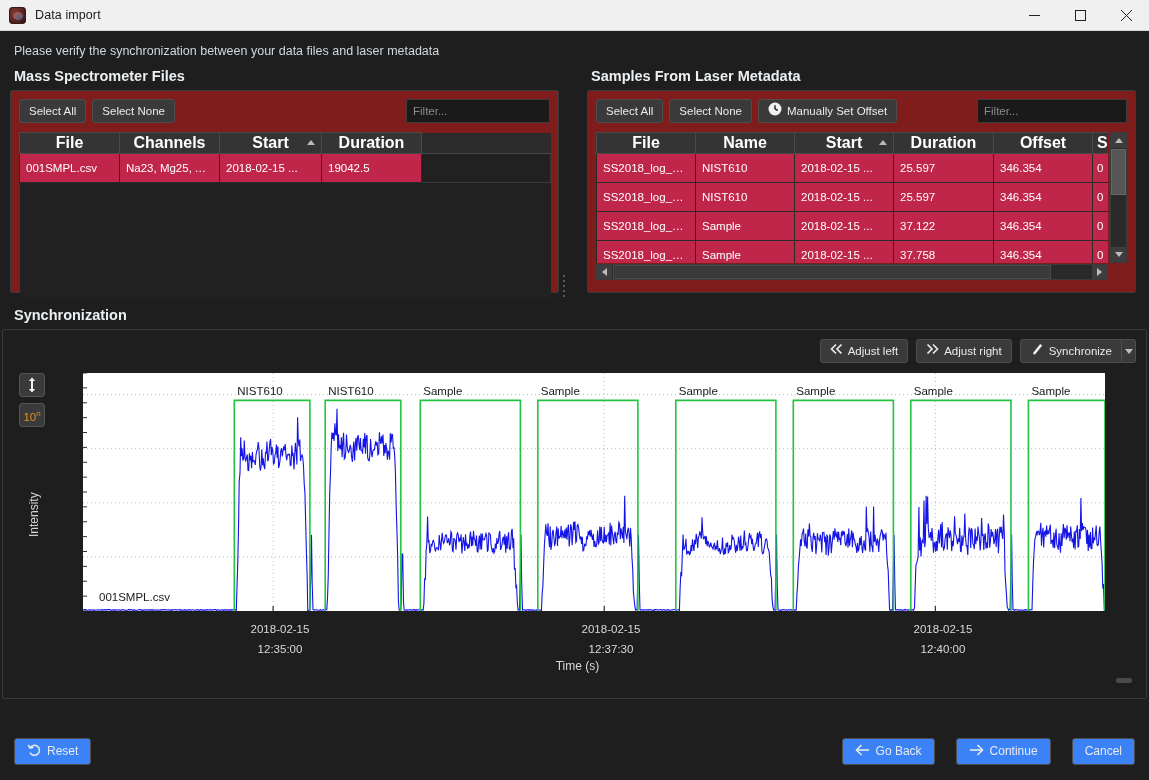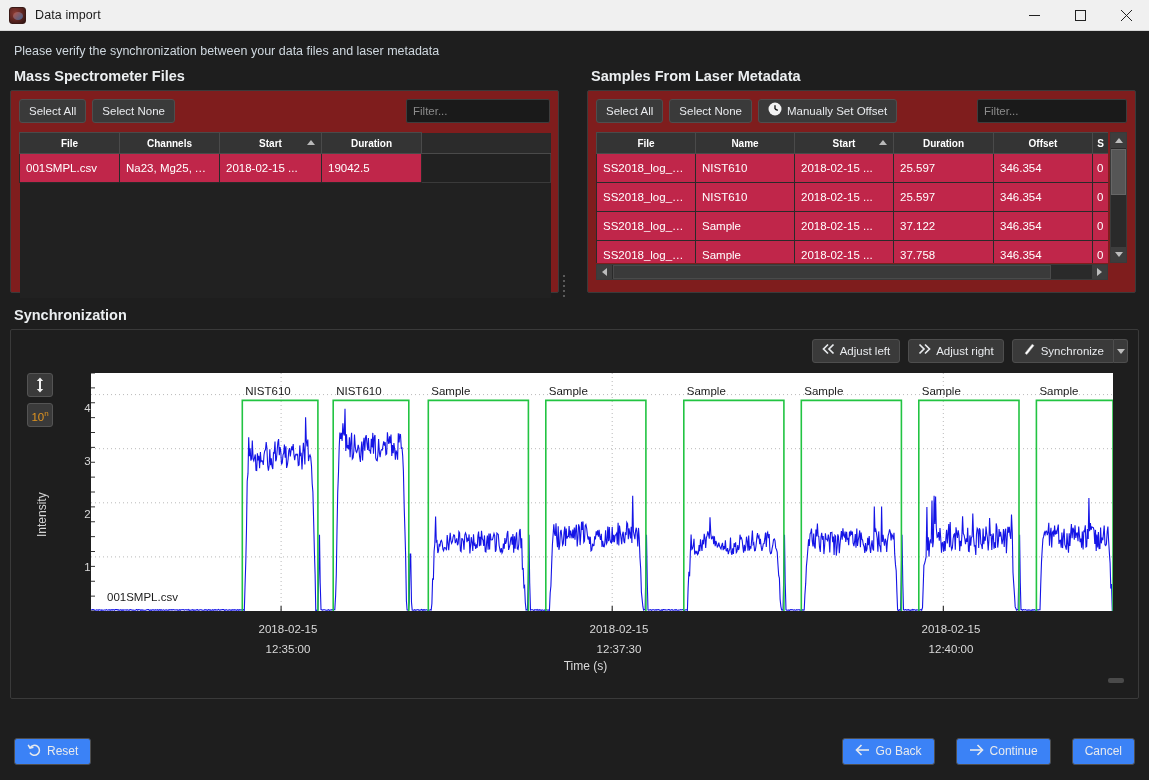--- a/index.html
+++ b/index.html
@@ -68,21 +68,21 @@
     background: #1a1a1a; border: 1px solid #3d3d3d; border-radius: 2px;
     height: 24px; width: 144px; color: #8b8b8b; font-size: 11.5px;
     padding: 0 6px; line-height: 22px;
   }
   .filter-r { width: 150px; }
   
   .tblwrap { margin-top: 9px; position: relative; }
   table { border-collapse: collapse; table-layout: fixed; font-size: 11.5px; }
   th {
     background: #343434; color: #ffffff; font-weight: bold;
-    font-size: 10px; height: 21px; border: 1px solid #4a4a4a;
+    font-size: 16px; height: 21px; border: 1px solid #4a4a4a;
     position: relative; text-align: center;
   }
   td {
     background: #c0264a; color: #ffffff; height: 29px;
     border: 1px solid #2a2a2a; padding: 0 6px;
     overflow: hidden; white-space: nowrap; text-overflow: ellipsis;
   }
   .sortmark {
     position: absolute; right: 6px; top: 7px;
     width: 0; height: 0; border-left: 4px solid transparent;
@@ -141,21 +141,21 @@
   .hsplit-dots {
     position: absolute; left: 566px; top: 316px; display: flex; gap: 3px;
   }
   .hsplit-dots i { width: 2px; height: 2px; background: #5a5a5a; display:block;}
   
   .sync-title {
     font-size: 14.5px; font-weight: bold; color: #eceff1;
     padding: 14px 0 6px 14px;
   }
   .sync-group {
-    margin: 0 10px; border: 1px solid #3a3a3a; border-radius: 2px;
+    margin: 0 2px; border: 1px solid #3a3a3a; border-radius: 2px;
     background: #1e1e1e; height: 370px; position: relative;
   }
   .sync-toolbar {
     display: flex; justify-content: flex-end; align-items: center;
     gap: 8px; padding: 9px 10px 0 0;
   }
   .split-btn { display: flex; }
   .split-btn .btn { border-top-right-radius: 0; border-bottom-right-radius: 0; }
   .split-arrow {
     width: 14px; height: 24px; background: #3a3a3a; border: 1px solid #4e4e4e;

